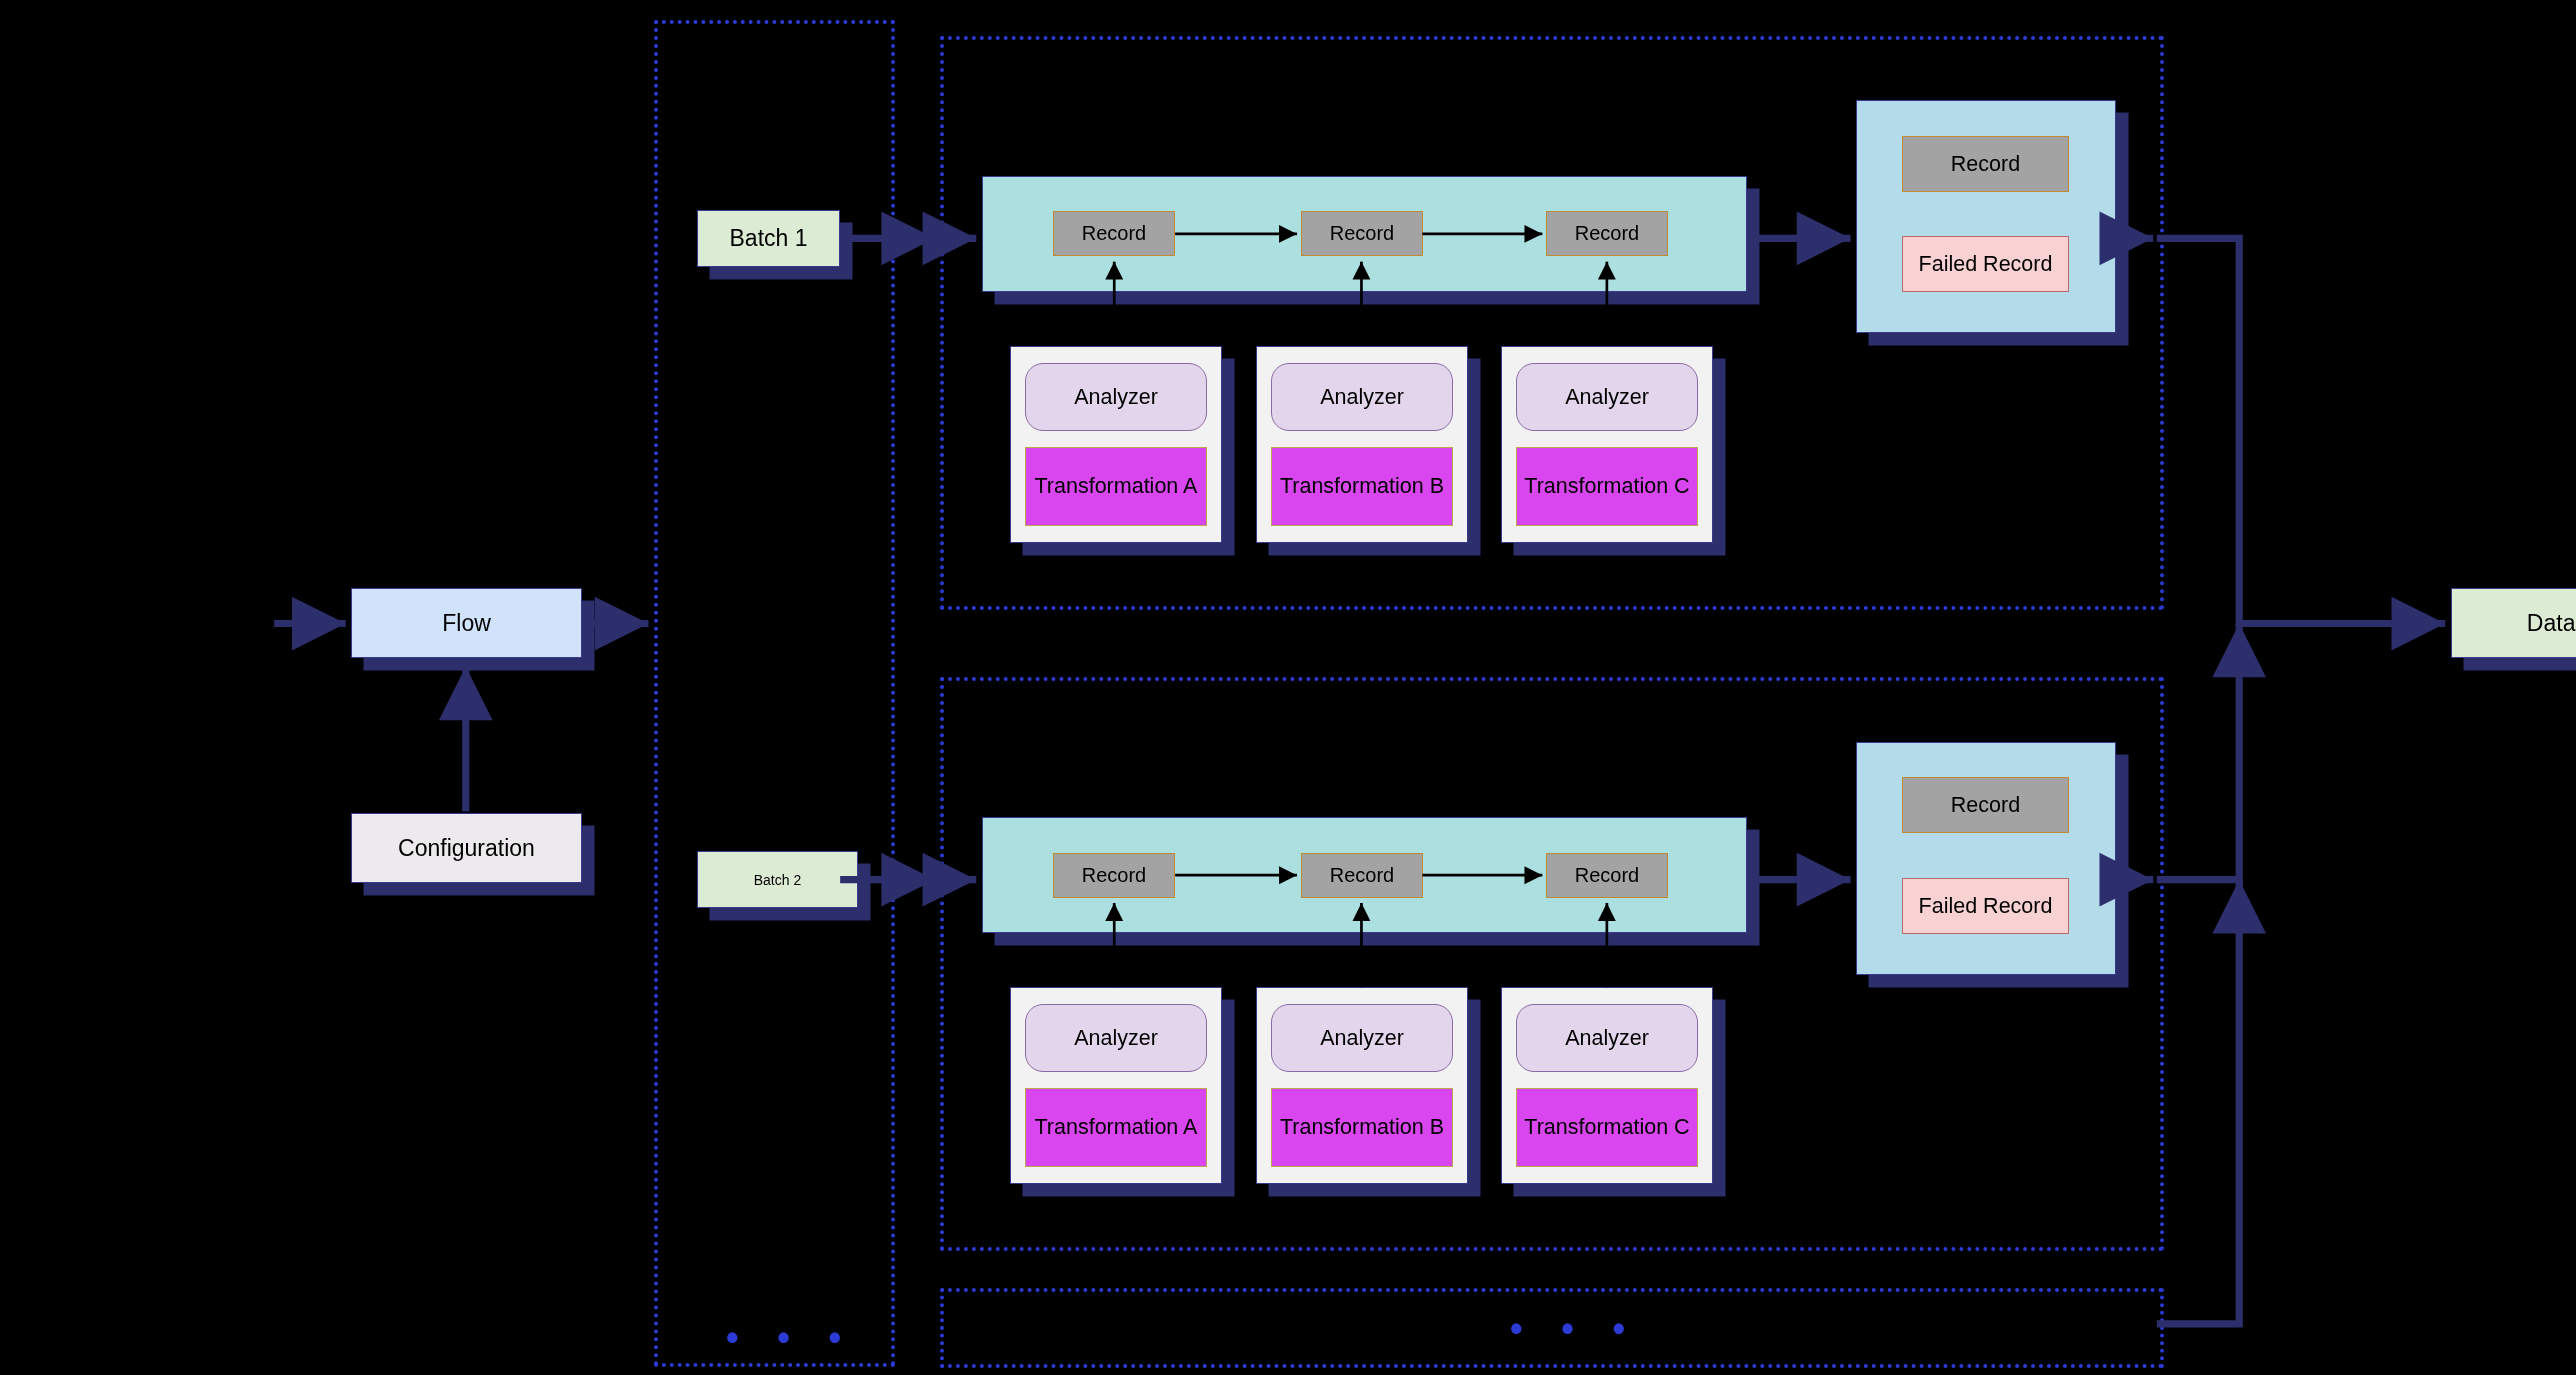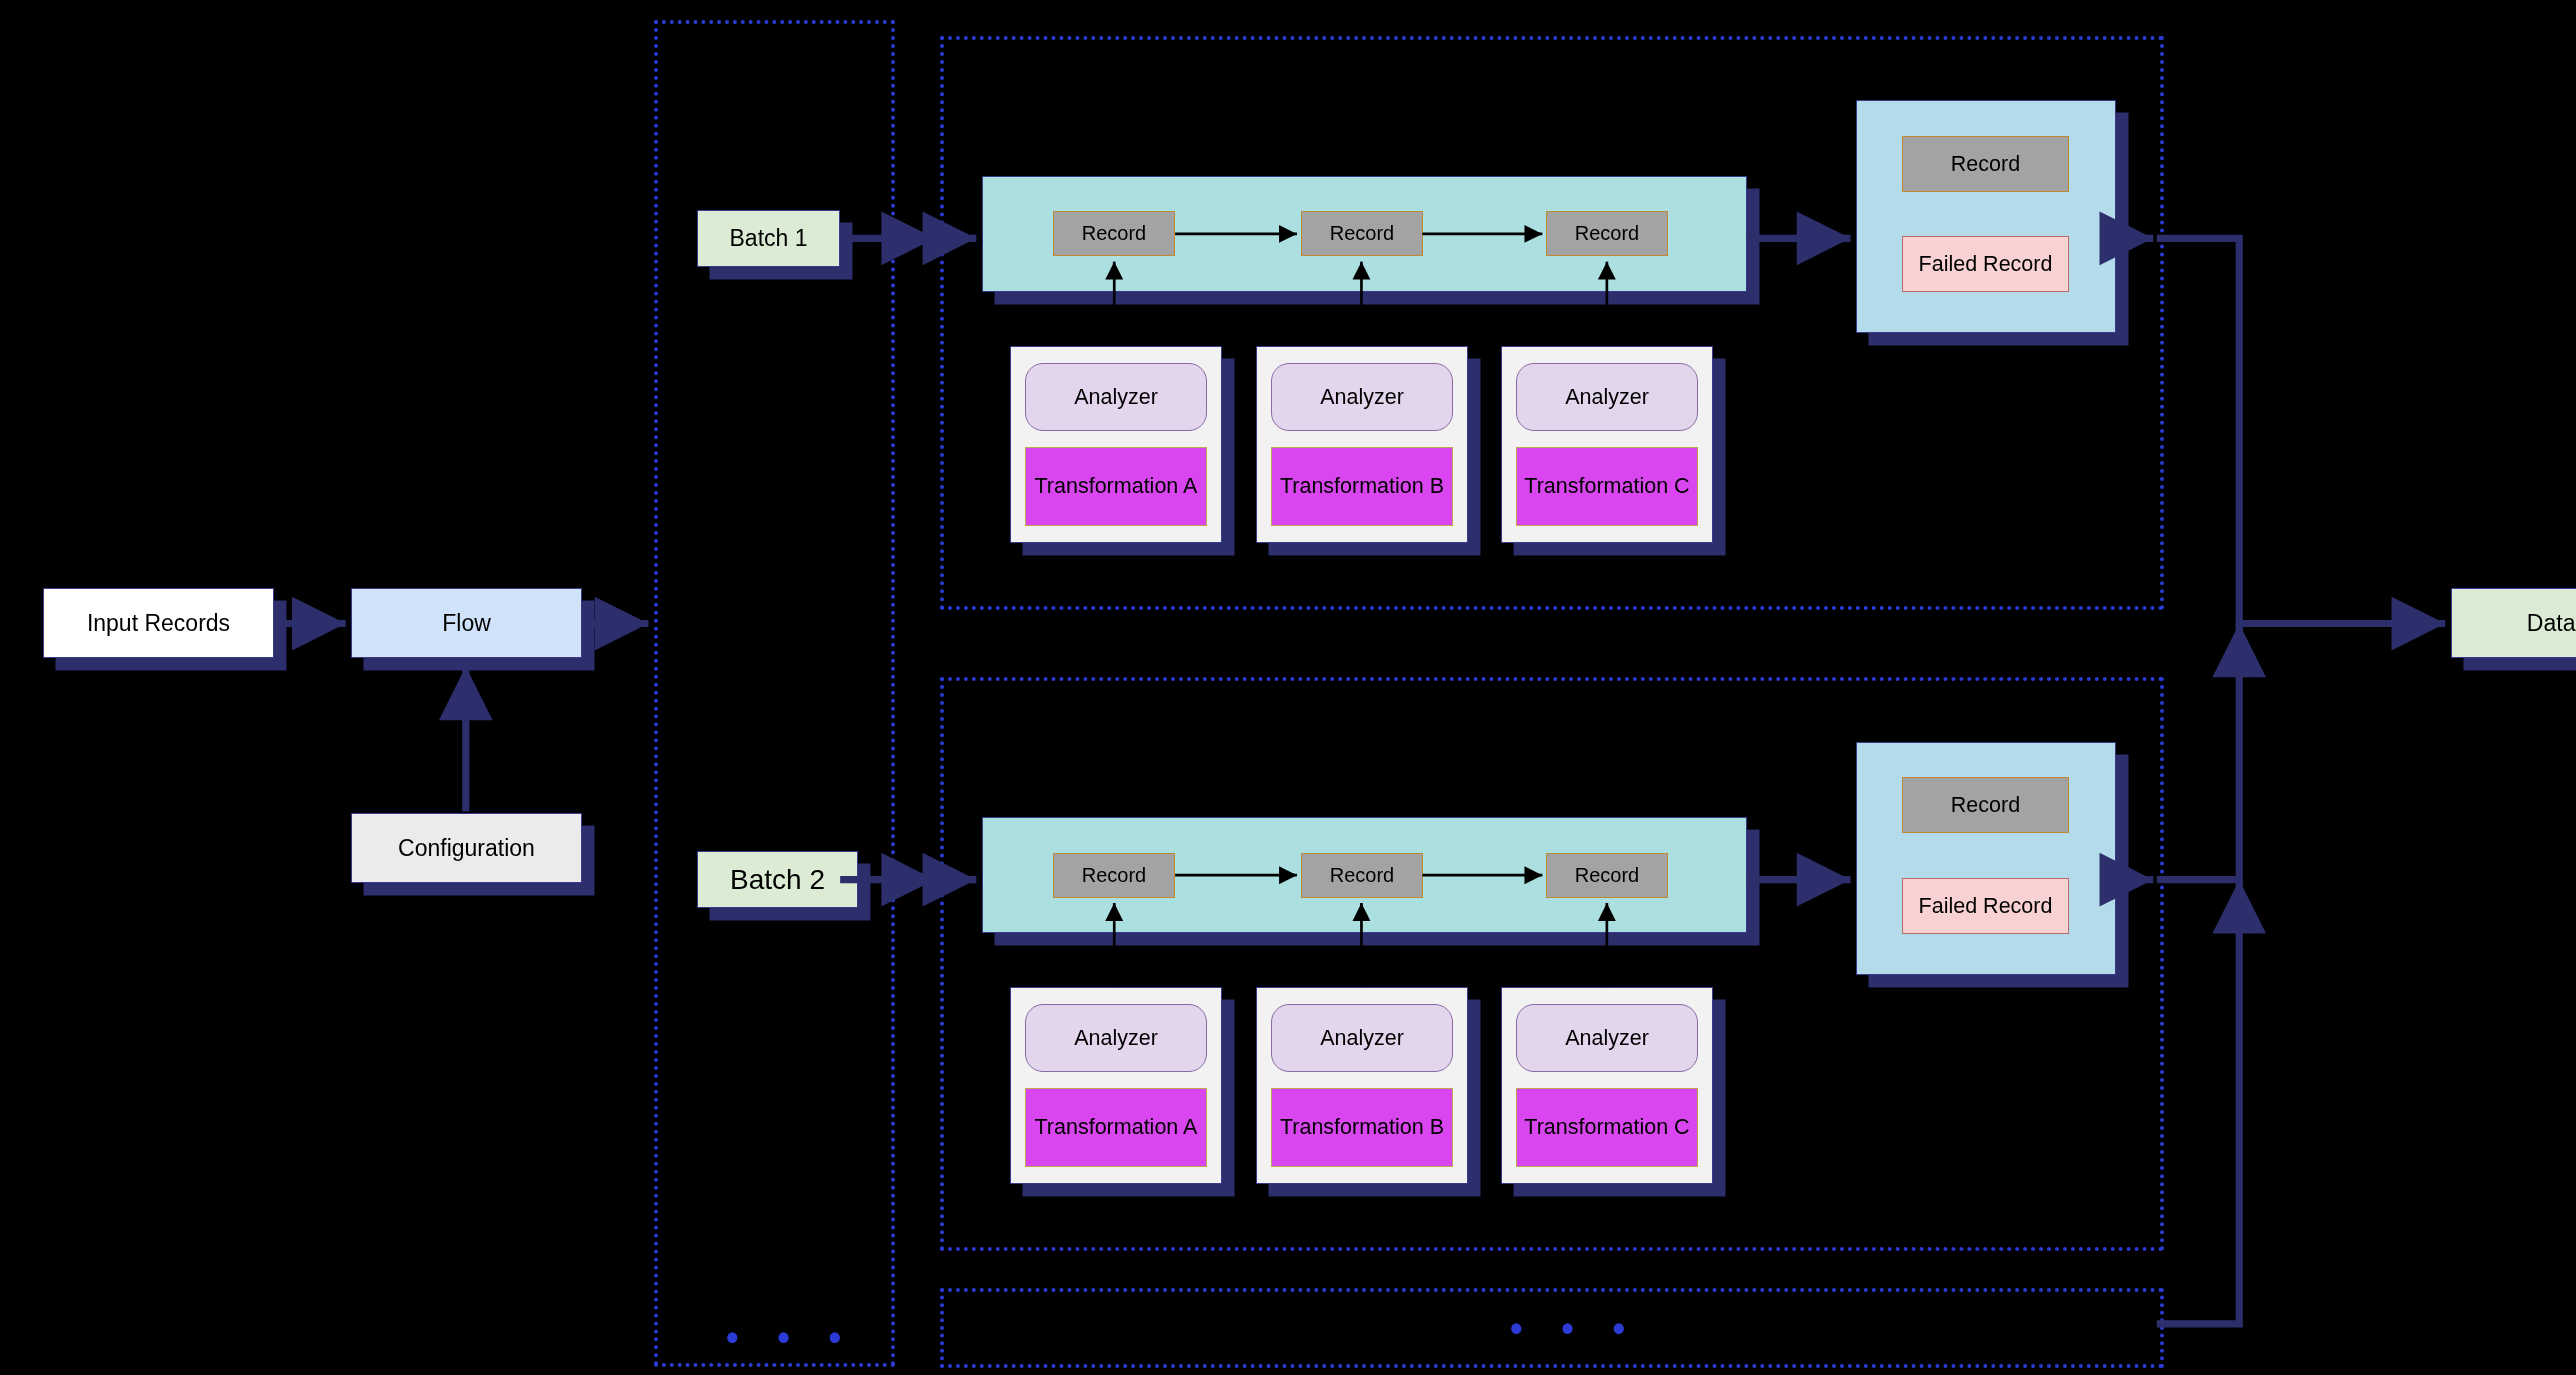--- a/index.html
+++ b/index.html
@@ -88,29 +88,28 @@
     pointer-events: none;
   }
 </style>
 </head>
 <body>
 
 <div class="stage">
 
   <div class="dotted-border" style="left:654px; top:20px; width:233px; height:1339px;"></div>
 
-  <div class="box white shadow" style="left:43px; top:588px; width:231px; height:70px;">Input Records</div>
 
   <div class="box grey shadow" style="left:351px; top:813px; width:231px; height:70px;">Configuration</div>
 
   <div class="box blue shadow" style="left:351px; top:588px; width:231px; height:70px;">Flow</div>
 
   <div class="box green shadow" style="left:697px; top:210px; width:143px; height:57px; font-size:23px;">Batch 1</div>
 
-  <div class="box green shadow" style="left:697px; top:851px; width:161px; height:57px; font-size:28px;">Batch 2</div>
+  <div class="box green shadow" style="left:697px; top:851px; width:161px; height:57px; font-size:14px;">Batch 2</div>
 
   <div class="dots-sep" style="left:726px; top:1317px;">• • •</div>
 
   <div class="dotted-border" style="left:940px; top:36px; width:1216px; height:566px;"></div>
   <div class="label-top-left" style="left:962px; top:48px;">Process 1</div>
 
   <div class="dotted-border" style="left:940px; top:677px; width:1216px; height:566px;"></div>
   <div class="label-top-left" style="left:962px; top:690px;">Process 2</div>
 
   <div class="dotted-border" style="left:940px; top:1288px; width:1216px; height:72px;"></div>

